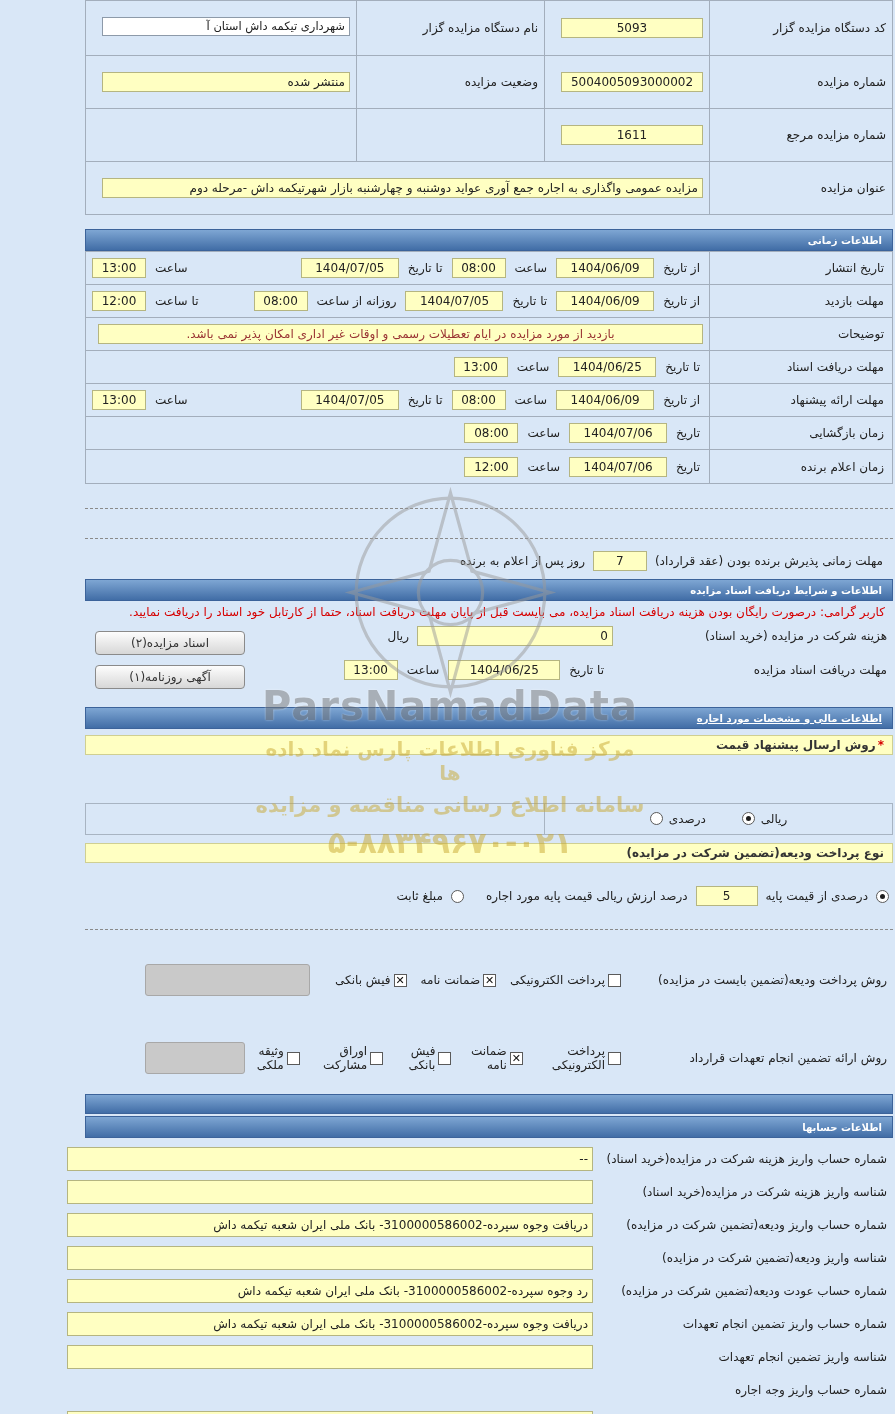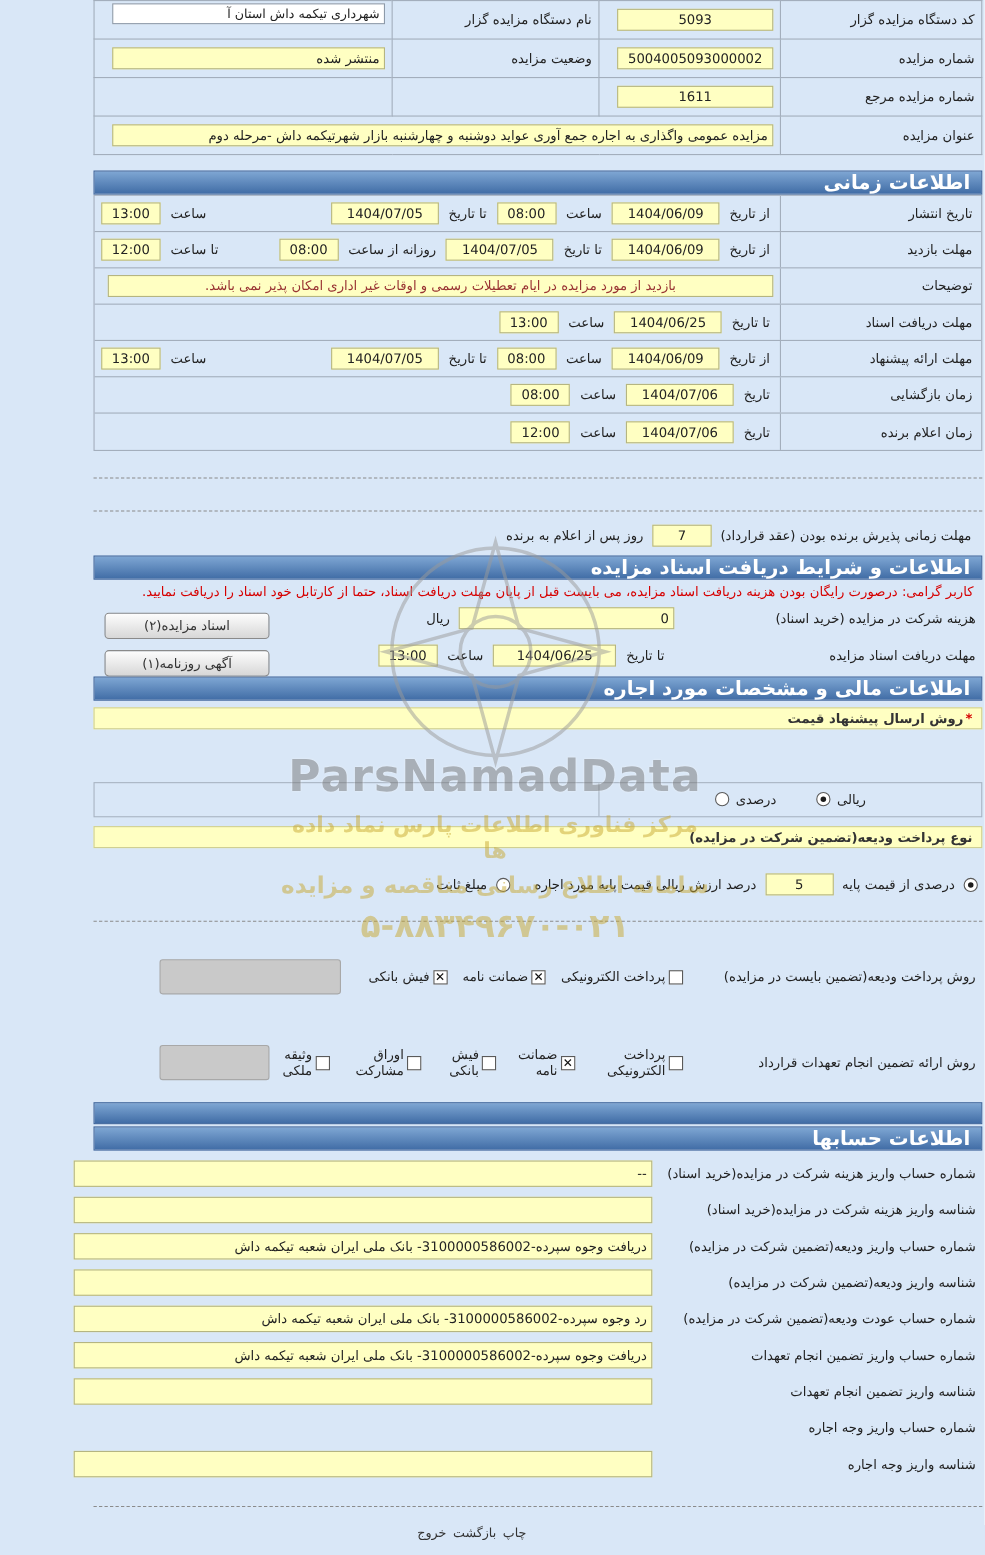--- a/index.html
+++ b/index.html
@@ -24,24 +24,24 @@
   }
   .yinput.center { text-align:center; }
   .yinput.right  { text-align:right; }
   .winput {
     display:inline-block; height:19px; line-height:17px; background:#fff;
     border:1px solid #8d9aa9; font-size:11.5px; padding:0 4px;
     white-space:nowrap; overflow:hidden; text-align:right;
   }
   .wfull { width:calc(100% - 10px); }
   .section-header {
-    height:22px; display:flex; align-items:flex-start;
+    height:22px; display:flex; align-items:center;
     background:linear-gradient(#7ea6d3,#416da6);
     border:1px solid #3c639a; color:#fff; font-weight:bold;
-    font-size:18px; padding:0 10px;
+    font-size:10px; padding:0 10px;
   }
   .section-header.blank { height:20px; }
   .dash { border-top:1px dashed #8a8a8a; height:0; }
   .ybar {
     height:20px; background:#ffffc2; border:1px solid #cfcf92;
     display:flex; align-items:center; padding:0 8px; gap:2px;
     font-weight:bold; color:#333;
   }
   .req { color:#d60000; font-weight:bold; }
   .radio {
@@ -58,21 +58,21 @@
   .btn {
     width:150px; height:24px; border:1px solid #8a8a8a; border-radius:4px;
     background:linear-gradient(#fdfdfd,#d7d7d7); color:#333;
     display:flex; align-items:center; justify-content:center;
     font-size:12px; cursor:pointer; flex:none;
   }
   .graybox { background:#c9c9c9; border:1px solid #a8a8a8; border-radius:3px; height:32px; flex:none; }
 
   
   table.grid { width:100%; border-collapse:collapse; table-layout:fixed; }
-  table.grid td { border:1px solid #a3aebc; height:35px; padding:2px 6px; font-size:12px; }
+  table.grid td { border:1px solid #a3aebc; height:46px; padding:16px 6px; font-size:12px; }
   td.lbl { text-align:right; color:#222; }
   td.topv { vertical-align:top; padding-top:0; }
 
   
   .ttable { border:1px solid #a3aebc; margin-top:0; }
   .trow { display:flex; align-items:center; height:33px; border-bottom:1px solid #a3aebc; }
   .trow:last-child { border-bottom:none; }
   .tlabel {
     width:183px; flex:none; align-self:stretch; display:flex; align-items:center;
     padding-right:8px; border-left:1px solid #a3aebc; font-size:12px;
@@ -297,21 +297,21 @@
 
     <div class="docrow">
       <div class="doclabel">مهلت دریافت اسناد مزایده</div>
       <span class="flabel">تا تاریخ</span>
       <span class="yinput date-input">1404/06/25</span>
       <span class="flabel">ساعت</span>
       <span class="yinput time-input">13:00</span>
       <div class="btn docbtn">آگهی روزنامه(۱)</div>
     </div>
 
-    <div class="section-header" style="margin-top:2px;">
+    <div class="section-header" style="margin-top:20px;text-decoration:underline;">
       <span>اطلاعات مالی و مشخصات مورد اجاره</span>
     </div>
 
     <div class="ybar" style="margin-top:6px;">
       <span class="req">*</span>
       <span>روش ارسال پیشنهاد قیمت</span>
     </div>
 
     <div class="pm-row" style="margin-top:48px;">
       <div class="pm-cell">

